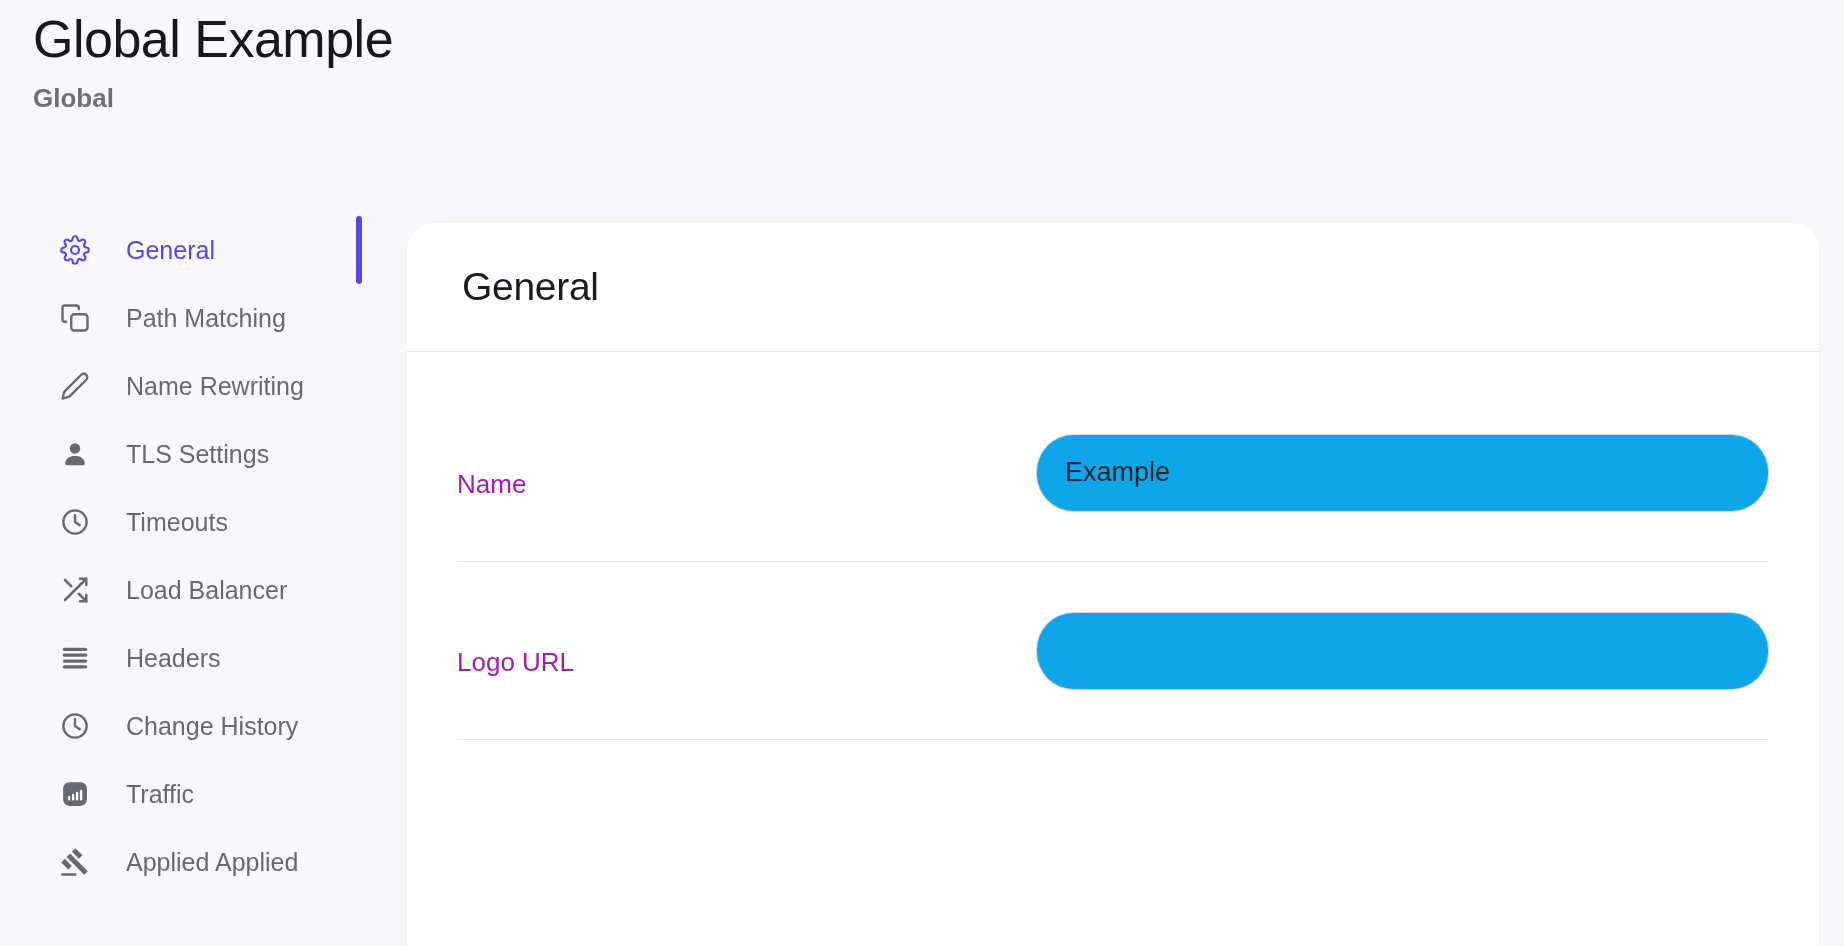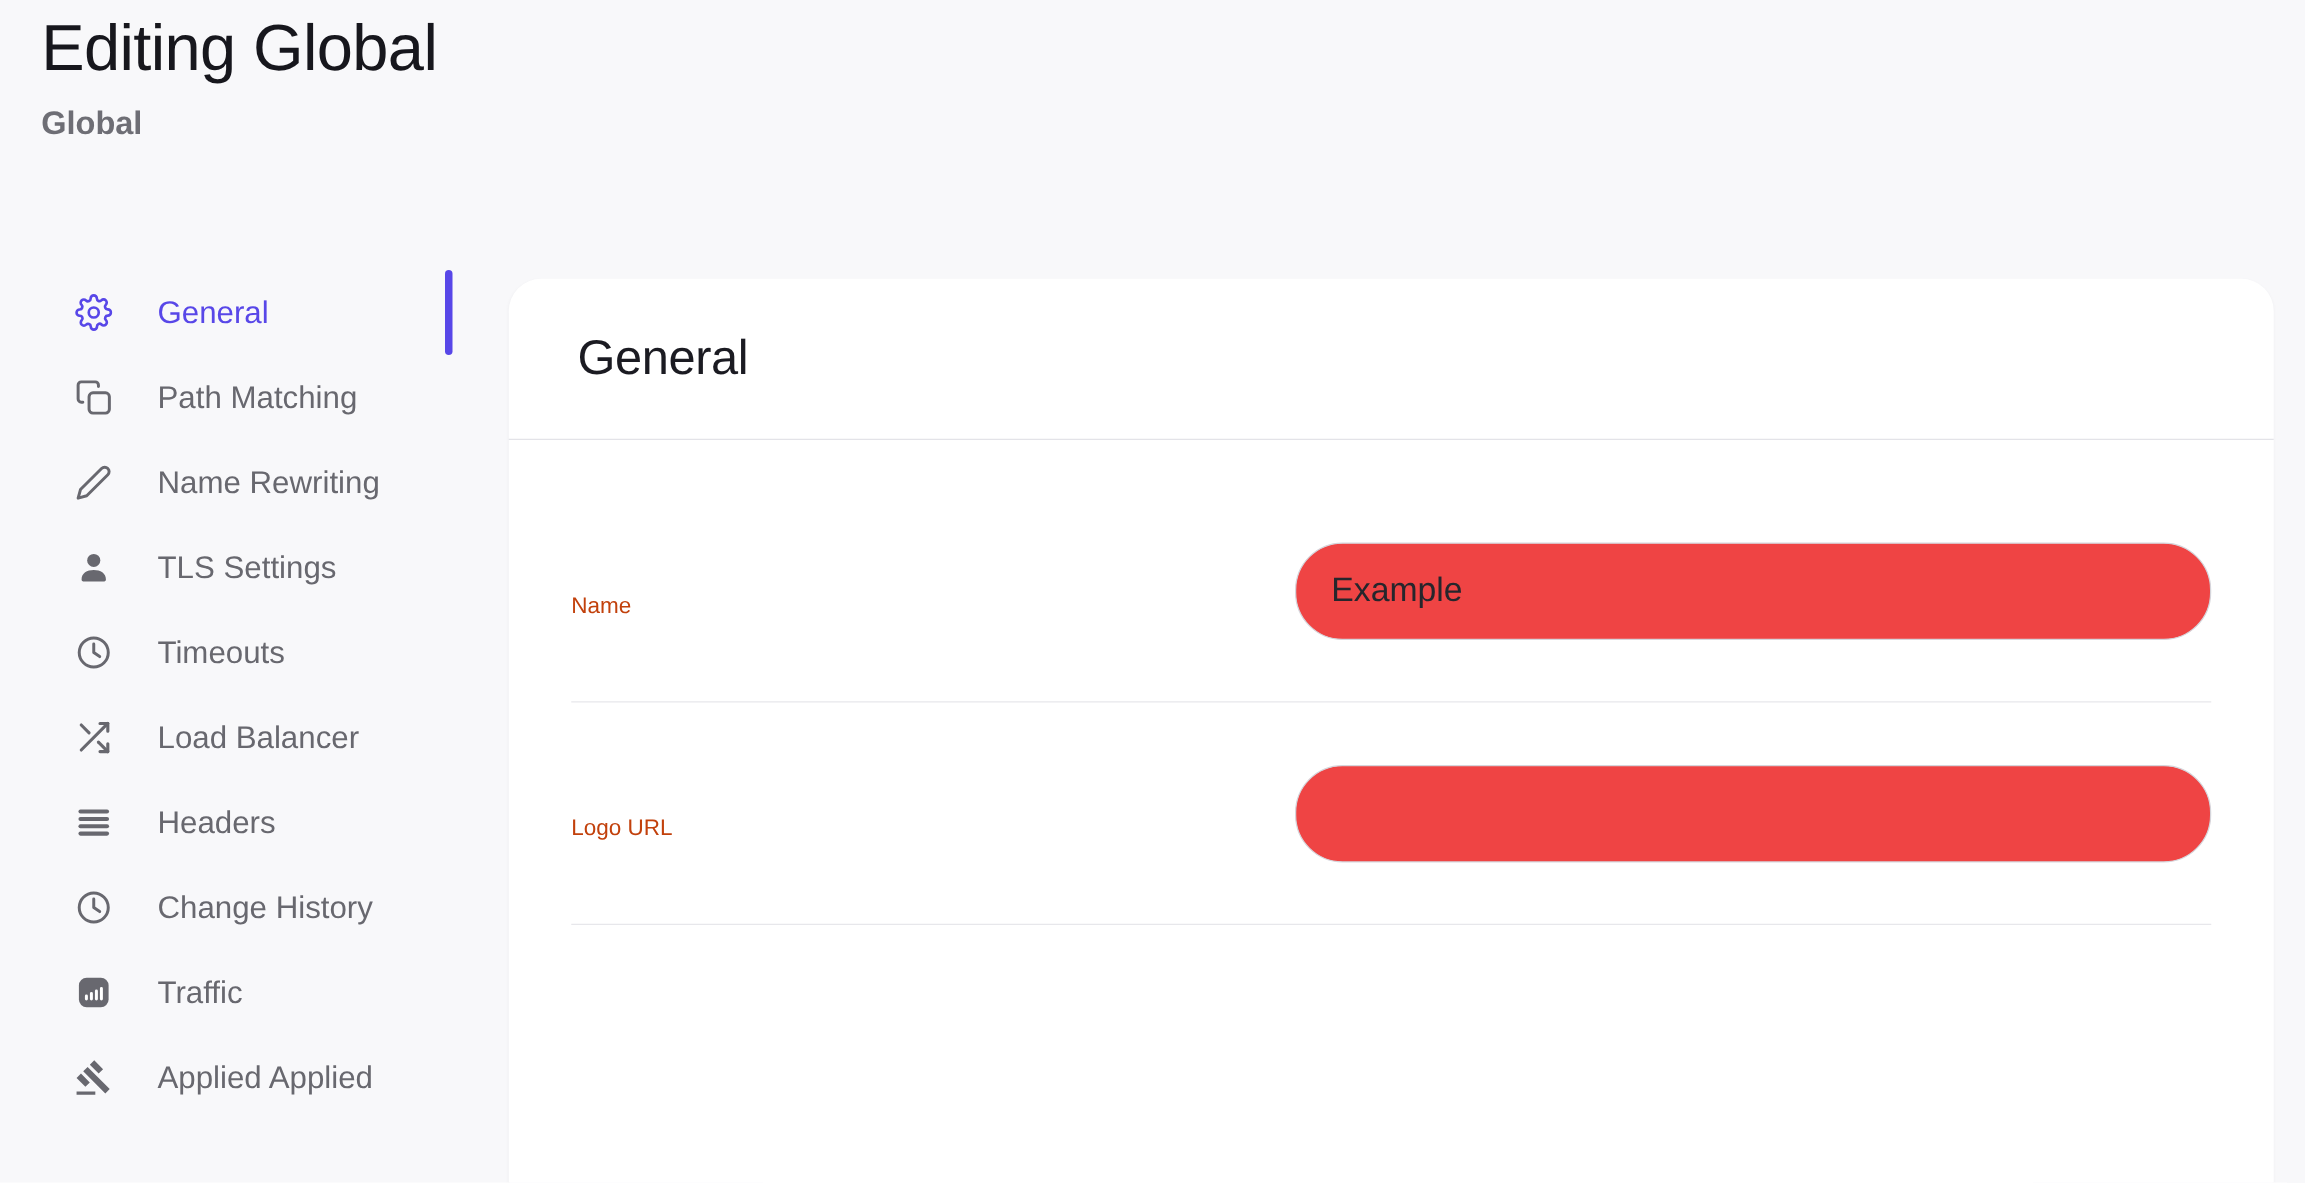--- a/index.html
+++ b/index.html
@@ -72,47 +72,47 @@
     font-size:39px;font-weight:400;color:#1B1B22;letter-spacing:-0.3px;
   }
   .card-body{padding:32px 50px 0 50px;}
   .field-row{
     height:178px;display:flex;align-items:center;
     justify-content:space-between;
     border-bottom:1.5px solid #E7E7EB;
   }
   .field-label-wrap{display:flex;align-items:center;}
   .field-label{
-    font-size:18px;font-weight:400;color:#c2410c;white-space:nowrap;margin-top:24px;
+    font-size:26px;font-weight:400;color:#a21caf;white-space:nowrap;margin-top:24px;
   }
   .help-badge{
     width:26px;height:26px;margin-left:11px;
     border:2.5px solid var(--accent);border-radius:50%;
     color:var(--accent);
     font-size:17px;font-weight:600;line-height:1;
     display:inline-flex;align-items:center;justify-content:center;
     transform:translateY(-9px);
     cursor:pointer;
   }
   .field-row:not(.has-help) .help-badge{display:none;}
   .field-input{
     width:733px;height:78px;flex:0 0 733px;
     border:1.5px solid var(--input-border);
     border-radius:38px;
-    background:#ef4444;
+    background:#0ea5e9;
     padding:0 28px;
     font-family:"Liberation Sans","DejaVu Sans",sans-serif;
     font-size:27px;color:#26262C;
     outline:none;
   }
 </style>
 </head>
 <body>
 
-<h1 class="page-title">Editing Global</h1>
+<h1 class="page-title">Global Example</h1>
 <div class="page-subtitle">Global</div>
 
 <nav class="sidebar">
   <div class="side-item active">
       <span class="nav-icon">
         <svg viewBox="0 0 24 24" fill="none" stroke="currentColor" stroke-width="1.7" stroke-linecap="round" stroke-linejoin="round">
           <circle cx="12" cy="12" r="3.2"></circle>
           <path d="M19.4 15a1.65 1.65 0 0 0 .33 1.82l.06.06a2 2 0 0 1 0 2.83 2 2 0 0 1-2.83 0l-.06-.06a1.65 1.65 0 0 0-1.82-.33 1.65 1.65 0 0 0-1 1.51V21a2 2 0 0 1-2 2 2 2 0 0 1-2-2v-.09A1.65 1.65 0 0 0 9 19.4a1.65 1.65 0 0 0-1.82.33l-.06.06a2 2 0 0 1-2.83 0 2 2 0 0 1 0-2.83l.06-.06a1.65 1.65 0 0 0 .33-1.82 1.65 1.65 0 0 0-1.51-1H3a2 2 0 0 1-2-2 2 2 0 0 1 2-2h.09A1.65 1.65 0 0 0 4.6 9a1.65 1.65 0 0 0-.33-1.82l-.06-.06a2 2 0 0 1 0-2.83 2 2 0 0 1 2.83 0l.06.06a1.65 1.65 0 0 0 1.82.33H9a1.65 1.65 0 0 0 1-1.51V3a2 2 0 0 1 2-2 2 2 0 0 1 2 2v.09a1.65 1.65 0 0 0 1 1.51 1.65 1.65 0 0 0 1.82-.33l.06-.06a2 2 0 0 1 2.83 0 2 2 0 0 1 0 2.83l-.06.06a1.65 1.65 0 0 0-.33 1.82V9a1.65 1.65 0 0 0 1.51 1H21a2 2 0 0 1 2 2 2 2 0 0 1-2 2h-.09a1.65 1.65 0 0 0-1.51 1z"></path>
         </svg>
       </span>

